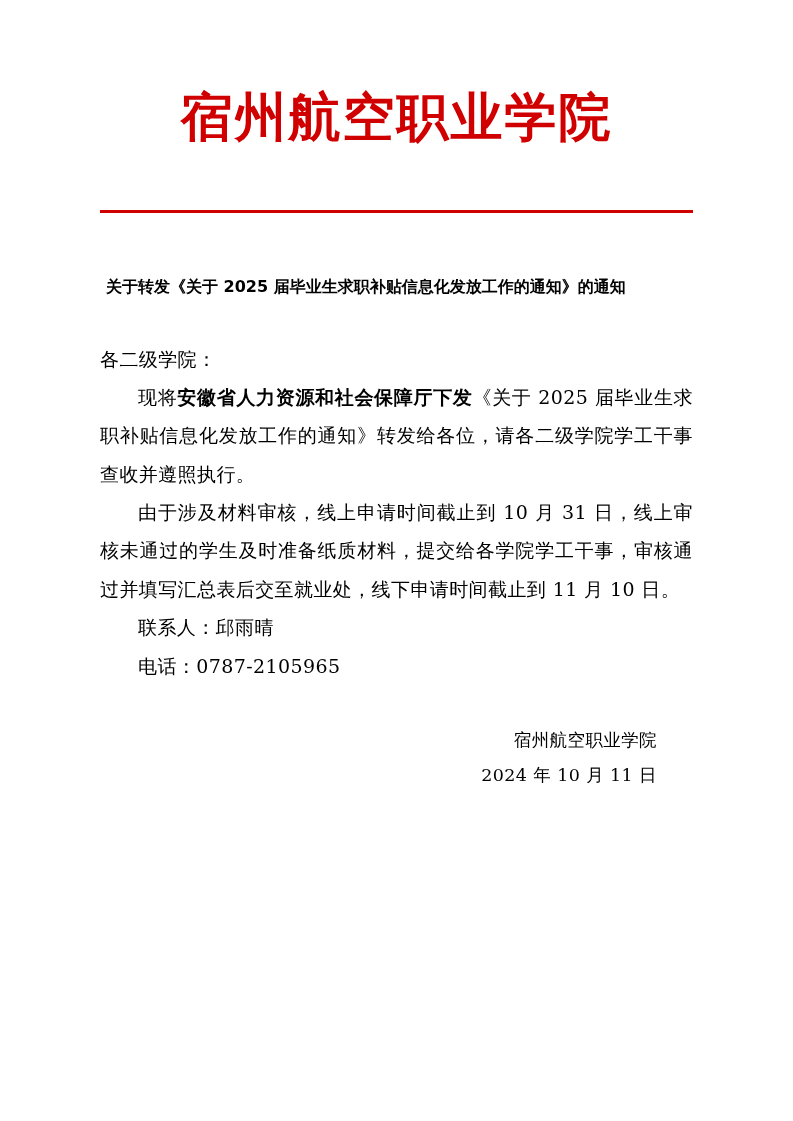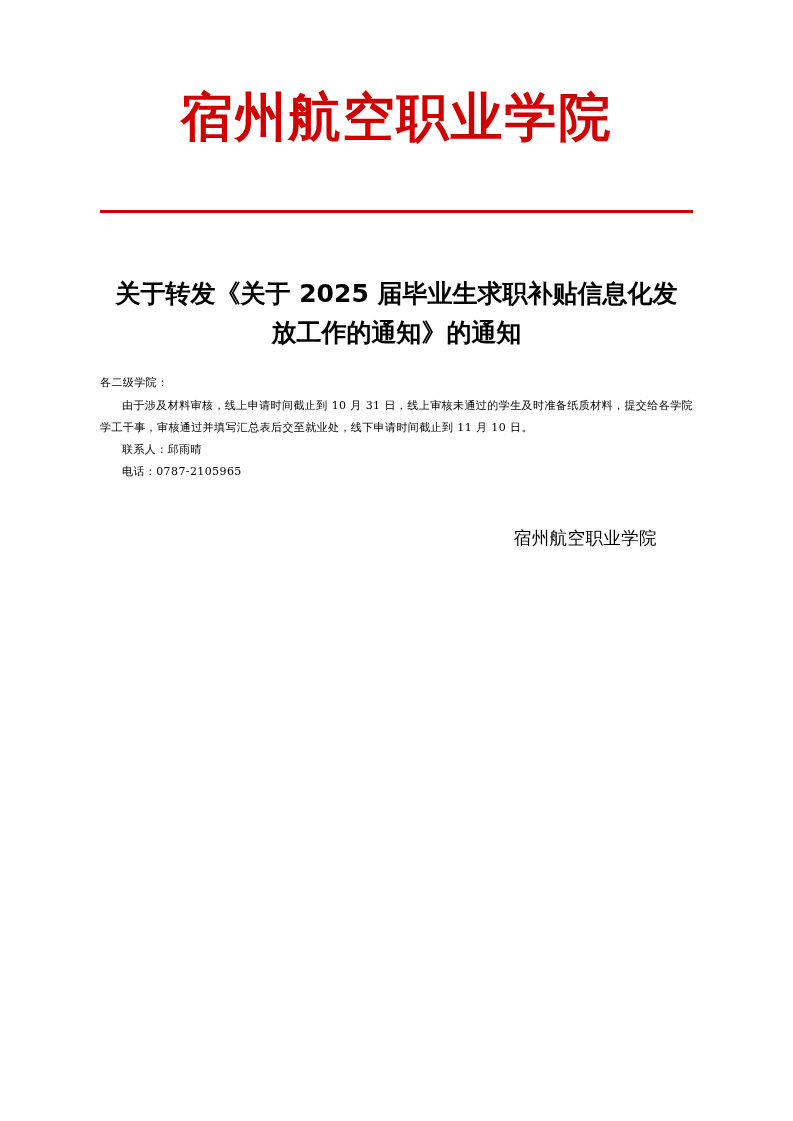--- a/index.html
+++ b/index.html
@@ -37,28 +37,27 @@
   .masthead-rule {
     margin-top: 62px;
     height: 3px;
     background: #d00000;
     width: 100%;
   }
   .doc-title {
     margin-top: 62px;
     font-family: "DejaVu Sans", "Liberation Sans", sans-serif;
     font-weight: bold;
-    font-size: 25px;
+    font-size: 16px;
     line-height: 1.55;
-    text-align: center;
     padding: 0 6px;
   }
   .body-block {
-    margin-top: 20px;
-    font-size: 11px;
+    margin-top: 40px;
+    font-size: 19px;
     line-height: 2.02;
     text-align: justify;
     letter-spacing: 0.4px;
   }
   p.para {
     margin: 0;
   }
   p.indent {
     text-indent: 2em;
   }
@@ -87,28 +86,30 @@
     <div class="masthead-title">宿州航空职业学院</div>
     <div class="masthead-rule"></div>
   </div>
 
   <div class="doc-title">关于转发《关于 2025 届毕业生求职补贴信息化发放工作的通知》的通知</div>
 
   <div class="body-block">
 
     <p class="para">各二级学院：</p>
 
+    <p class="para indent"><span>现将</span><span class="emph">安徽省人力资源和社会保障厅下发</span><span>《关于 2025 届毕业生求职补贴信息化发放工作的通知》转发给各位，请各二级学院学工干事查收并遵照执行。</span></p>
 
     <p class="para indent">由于涉及材料审核，线上申请时间截止到 10 月 31 日，线上审核未通过的学生及时准备纸质材料，提交给各学院学工干事，审核通过并填写汇总表后交至就业处，线下申请时间截止到 11 月 10 日。</p>
 
     <p class="para indent">联系人：邱雨晴</p>
 
     <p class="para indent">电话：0787-2105965</p>
 
     <div class="spacer-line"></div>
 
   </div>
 
   <div class="signature">
     <div>宿州航空职业学院</div>
+    <div>2024 年 10 月 11 日</div>
   </div>
 
 </div>
 
 </body></html>

